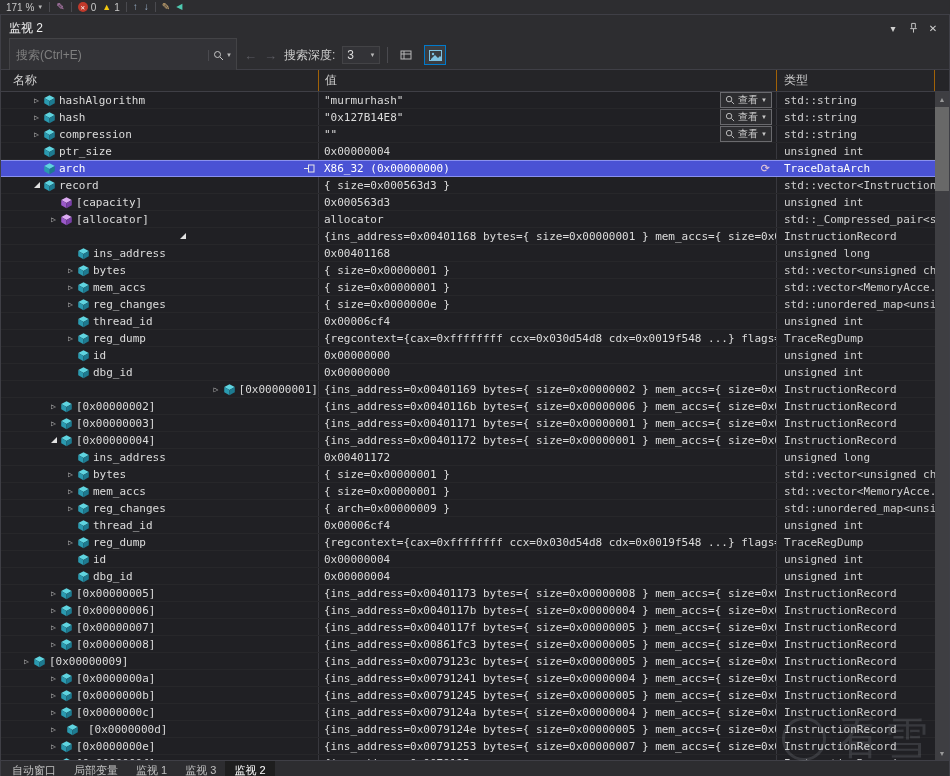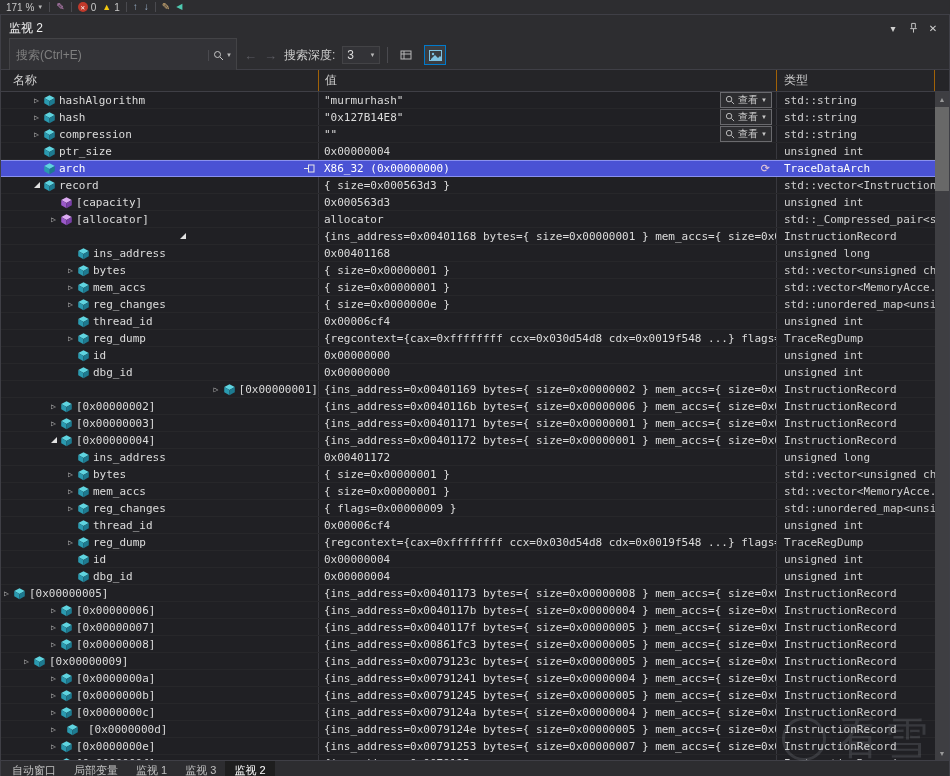--- a/index.html
+++ b/index.html
@@ -715,21 +715,21 @@
         <svg width="13" height="13" viewBox="0 0 16 16">
           <path class="f1" d="M8 1.5 L14.5 5 L8 8.5 L1.5 5 Z"></path>
           <path class="f2" d="M1.5 5 L8 8.5 L8 15 L1.5 11.5 Z"></path>
           <path class="f3" d="M14.5 5 L8 8.5 L8 15 L14.5 11.5 Z"></path>
         </svg>
       </span>
       <span class="nm">reg_changes</span>
 
     </div>
     <div class="cell value">
-      <span class="val">{ flags=0x00000009 }</span>
+      <span class="val">{ arch=0x00000009 }</span>
 
     </div>
     <div class="cell type">
       <span>std::unordered_map&lt;unsi...</span>
     </div>
   </div>
           <div class="row">
     <div class="cell name" style="padding-left: 64px;">
       <span class="expander none"></span>
       <span class="ficon teal">
@@ -807,21 +807,21 @@
     </div>
     <div class="cell value">
       <span class="val">0x00000004</span>
 
     </div>
     <div class="cell type">
       <span>unsigned int</span>
     </div>
   </div>
           <div class="row">
-    <div class="cell name" style="">
+    <div class="cell name" style="padding-left: 47px;">
       <span class="expander collapsed"></span>
       <span class="ficon teal">
         <svg width="13" height="13" viewBox="0 0 16 16">
           <path class="f1" d="M8 1.5 L14.5 5 L8 8.5 L1.5 5 Z"></path>
           <path class="f2" d="M1.5 5 L8 8.5 L8 15 L1.5 11.5 Z"></path>
           <path class="f3" d="M14.5 5 L8 8.5 L8 15 L14.5 11.5 Z"></path>
         </svg>
       </span>
       <span class="nm">[0x00000005]</span>
 

